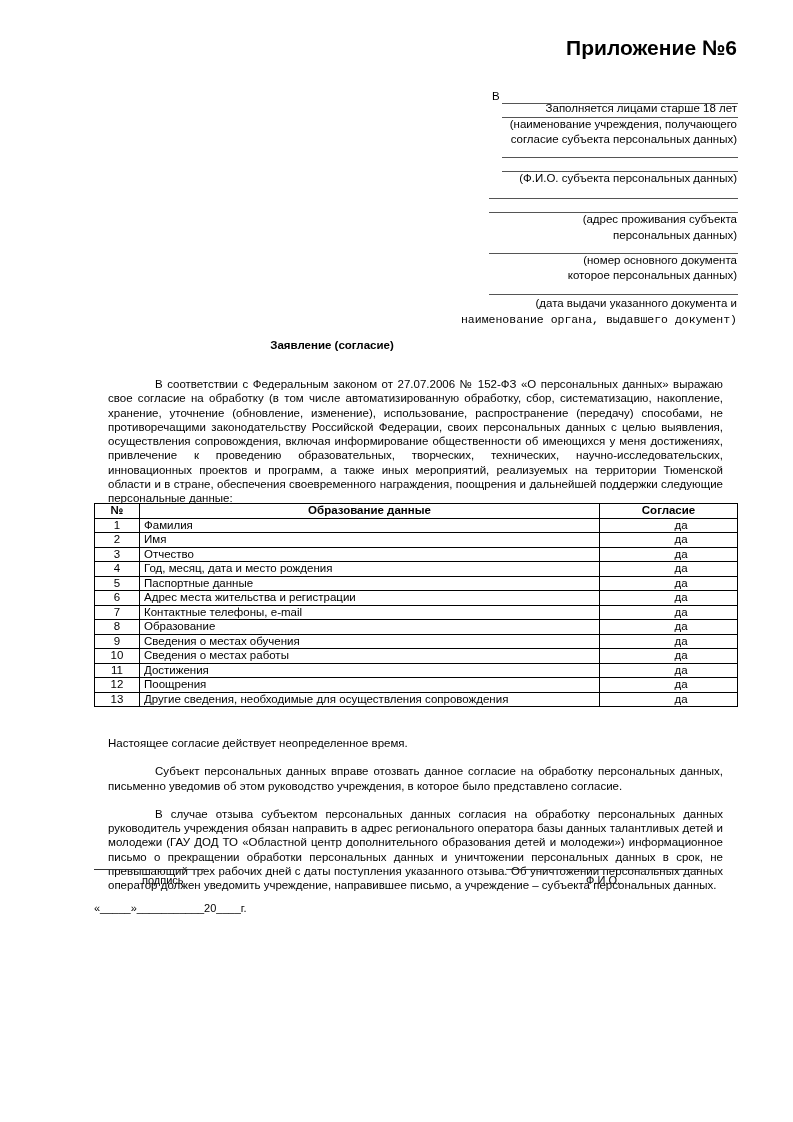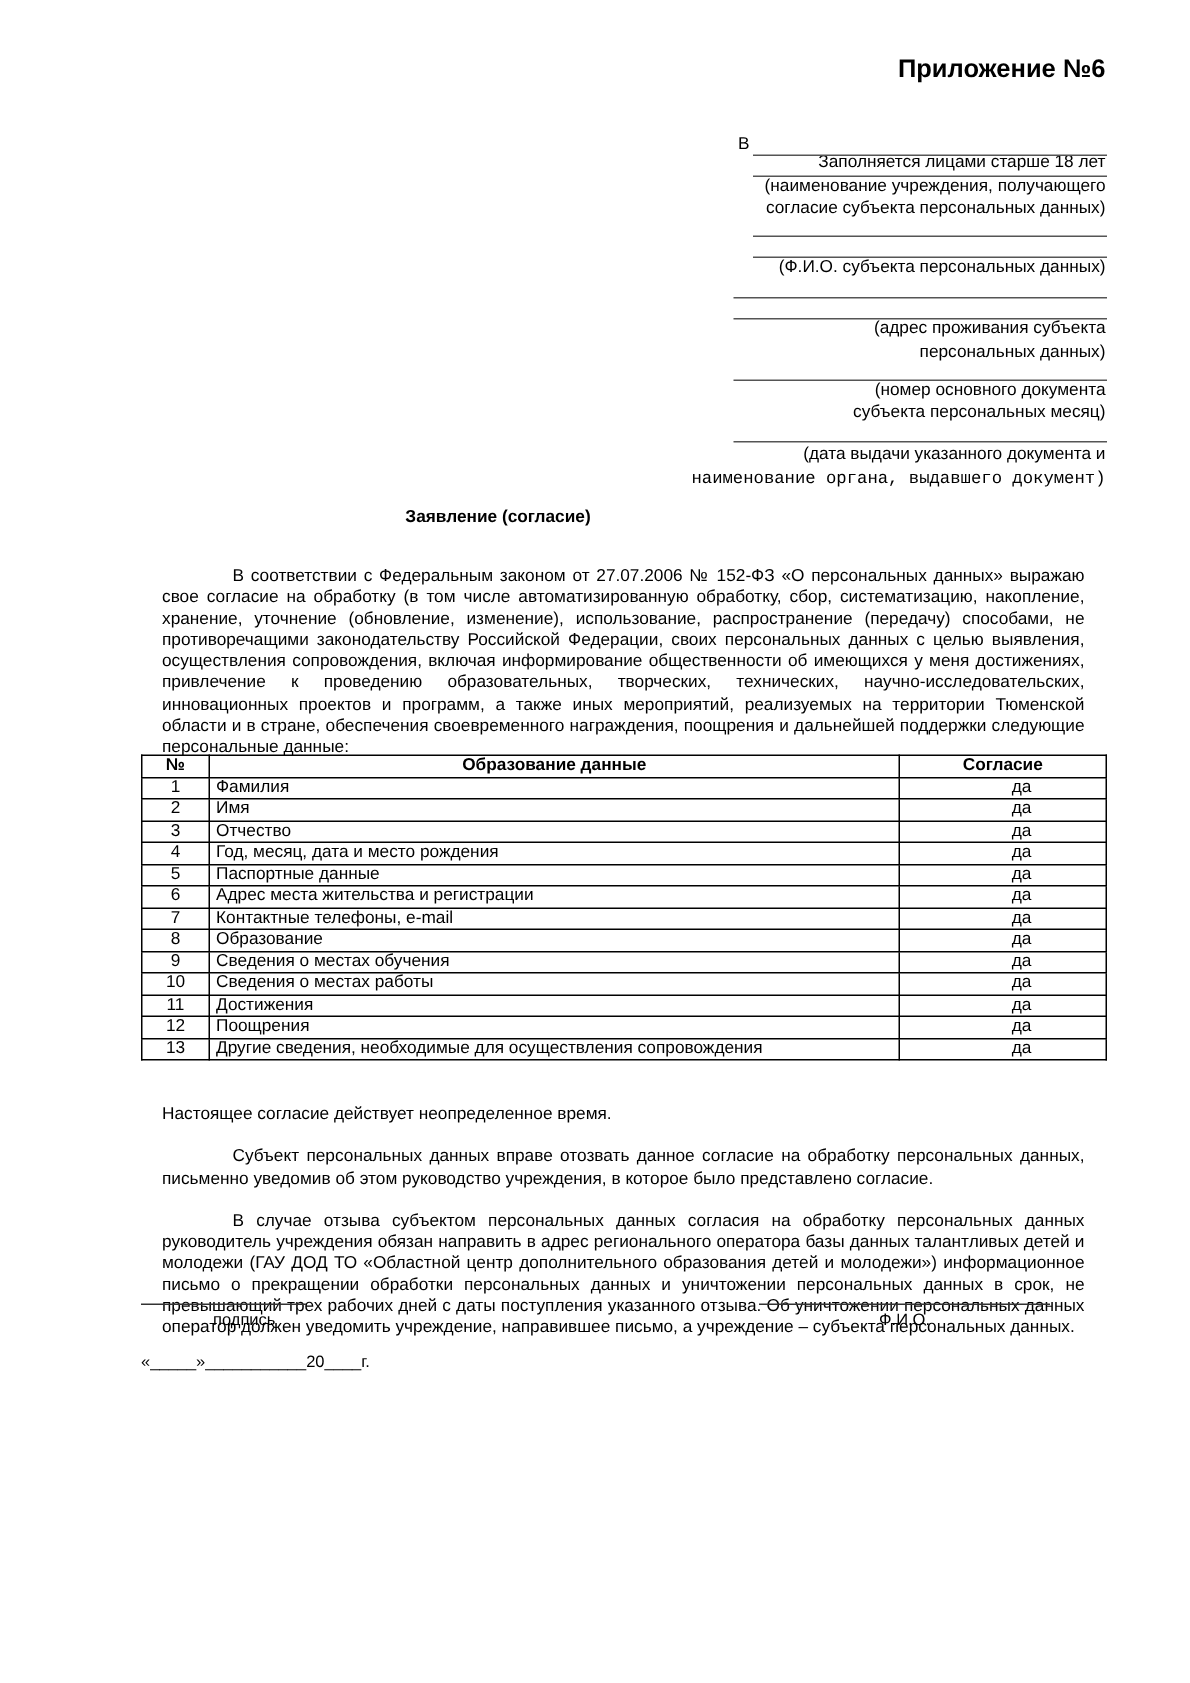--- a/index.html
+++ b/index.html
@@ -1,19 +1,19 @@
 <!DOCTYPE html>
 <html><head>
 <meta charset="utf-8">
 <style>
   html, body { margin: 0; padding: 0; background: #ffffff; }
   body { width: 793px; height: 1122px; position: relative; overflow: hidden;
          font-family: "Liberation Sans", sans-serif; color: #000; }
   .abs { position: absolute; }
-  .title { right: 56px; top: 36px; font-size: 17px; font-weight: bold; }
+  .title { right: 56px; top: 36px; font-size: 21px; font-weight: bold; }
   .rt { font-size: 11.5px; text-align: right; right: 56px; line-height: 15px; white-space: nowrap; }
   .uline { position: absolute; height: 0; border-top: 1px solid #555; }
   .bold-c { left: 0; width: 664px; text-align: center; font-size: 11.5px; font-weight: bold; }
   .para { left: 94px; width: 643px; font-size: 11.5px; line-height: 14.3px; text-align: justify; }
   .para p { margin: 14px; }
   .indent { text-indent: 47px; }
   table.pd { position: absolute; left: 94px; top: 503px; width: 644px; border-collapse: collapse; font-size: 11.5px; }
   table.pd td, table.pd th { border: 1px solid #000; padding: 0 4px; height: 13.5px; line-height: 13px; }
   table.pd th { font-weight: bold; text-align: center; }
   table.pd td.n { text-align: center; width: 36px; }
@@ -36,21 +36,21 @@
 <div class="uline" style="left:502px; width:236px; top:171px;"></div>
 <div class="abs rt" style="top:171px;">(Ф.И.О. субъекта персональных данных)</div>
 
 <div class="uline" style="left:489px; width:249px; top:198px;"></div>
 <div class="uline" style="left:489px; width:249px; top:212px;"></div>
 <div class="abs rt" style="top:212px;">(адрес проживания субъекта</div>
 <div class="abs rt" style="top:228px;">персональных данных)</div>
 
 <div class="uline" style="left:489px; width:249px; top:253px;"></div>
 <div class="abs rt" style="top:253px;">(номер основного документа</div>
-<div class="abs rt" style="top:268px;">субъекта персональных месяц)</div>
+<div class="abs rt" style="top:268px;">которое персональных данных)</div>
 
 <div class="uline" style="left:489px; width:249px; top:294px;"></div>
 <div class="abs rt" style="top:296px;">(дата выдачи указанного документа и</div>
 <div class="abs rt" style="top:312px;font-family:Liberation Mono, monospace;">наименование органа, выдавшего документ)</div>
 
 <div class="abs bold-c" style="top:339px;">Заявление (согласие)</div>
 
 <div class="abs para" style="top:363px;">
   <p class="indent">В соответствии с Федеральным законом от 27.07.2006 № 152-ФЗ «О персональных данных» выражаю свое согласие на обработку (в том числе автоматизированную обработку, сбор, систематизацию, накопление, хранение, уточнение (обновление, изменение), использование, распространение (передачу) способами, не противоречащими законодательству Российской Федерации, своих  персональных данных с целью выявления, осуществления сопровождения,  включая информирование общественности об имеющихся  у меня достижениях, привлечение к проведению образовательных, творческих, технических, научно-исследовательских, инновационных проектов и программ, а также иных мероприятий, реализуемых на территории Тюменской области и в стране, обеспечения своевременного награждения, поощрения и дальнейшей поддержки следующие персональные данные:</p>
 </div>

